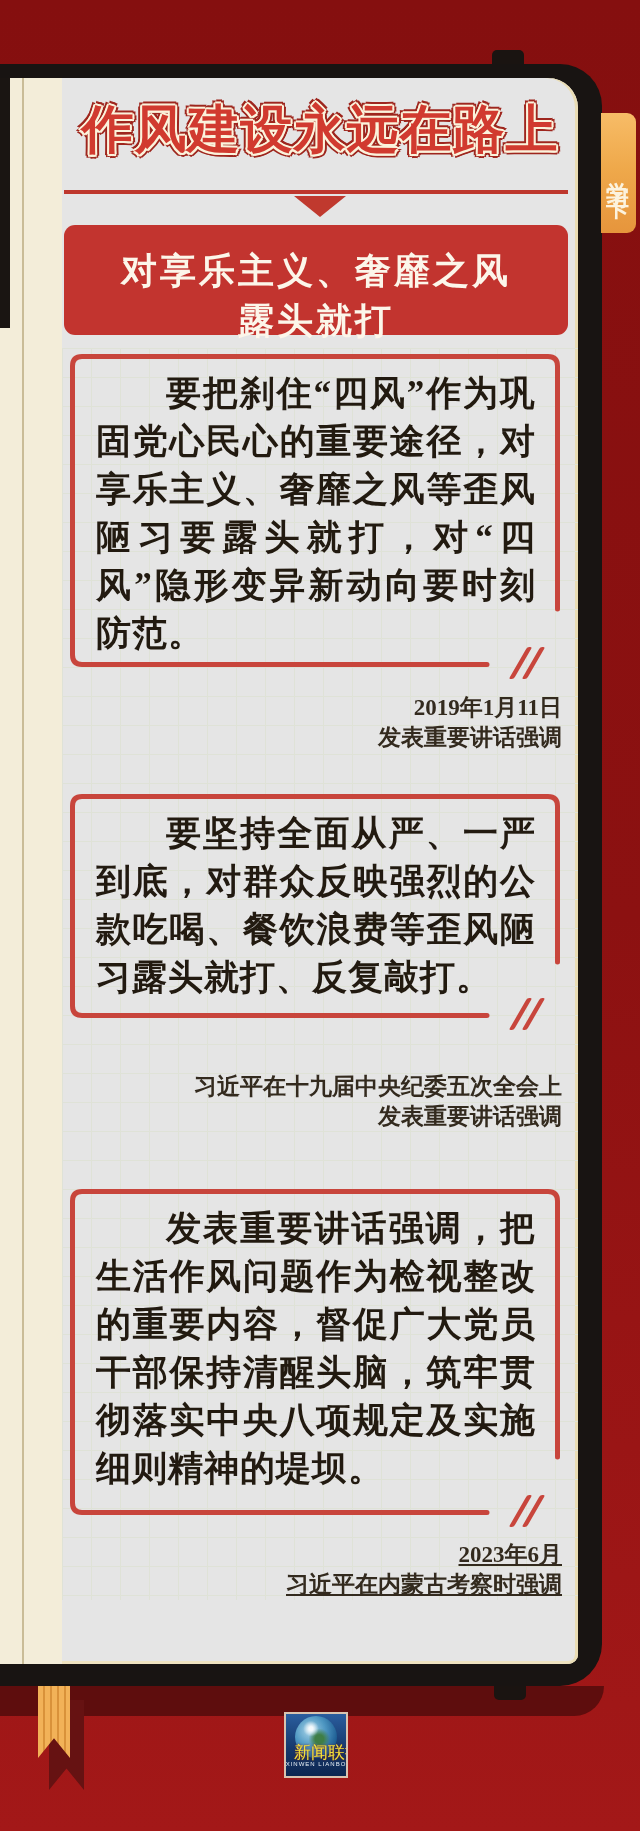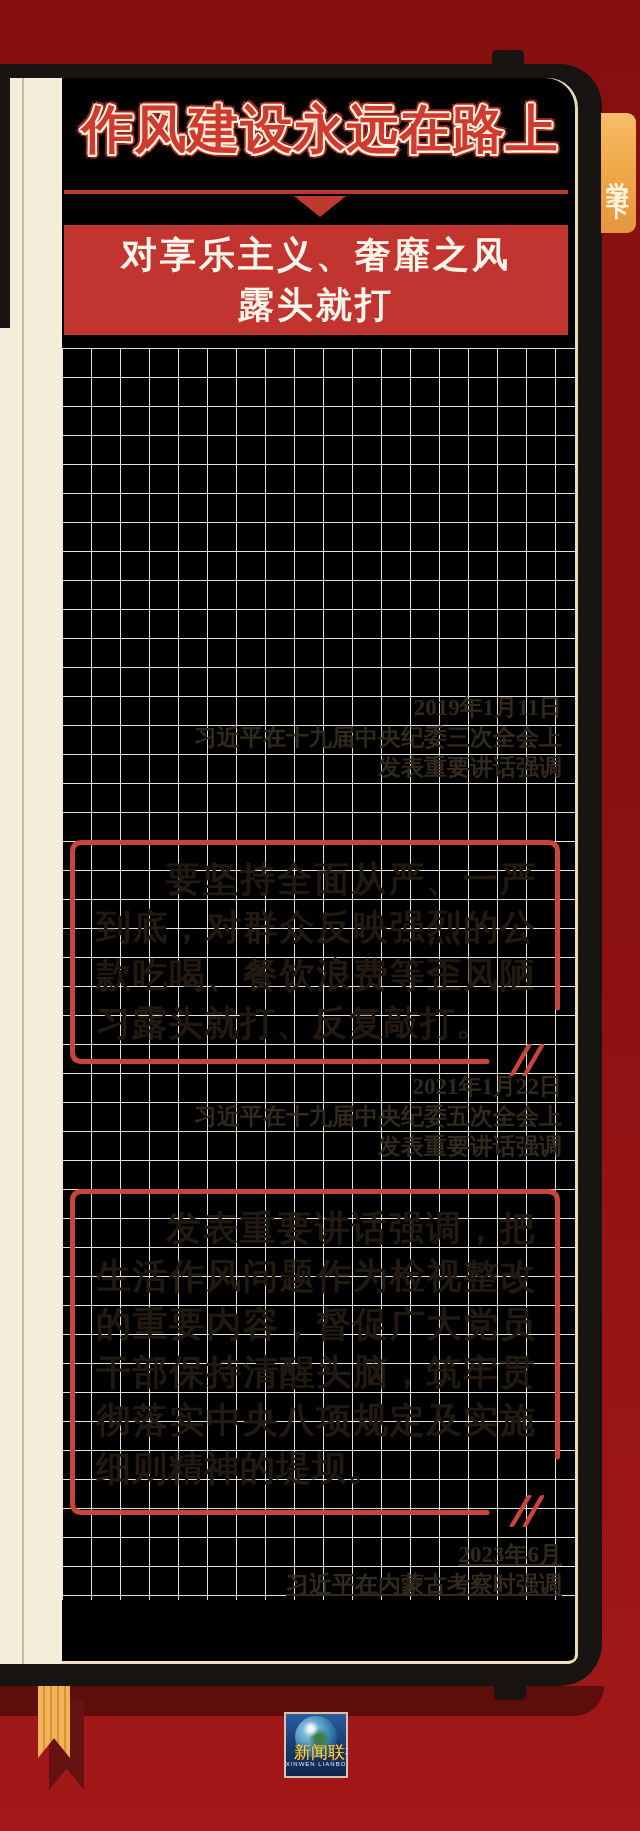--- a/index.html
+++ b/index.html
@@ -17,59 +17,59 @@
     background:repeating-linear-gradient(90deg,#F2B258 0 5px,#D9923A 5px 7px);
     clip-path:polygon(0 0,100% 0,100% 100%,50% 76%,0 100%);z-index:3;}
   .notch{position:absolute;width:32px;background:#1A1411;z-index:3;}
   .notch-top{left:492px;top:50px;height:20px;border-radius:5px 5px 0 0;}
   .notch-bottom{left:494px;top:1682px;height:18px;border-radius:0 0 5px 5px;}
   .book{position:absolute;left:0;top:64px;width:602px;height:1622px;background:#181412;
     border-radius:0 42px 42px 0;z-index:4;}
   .page-edge{position:absolute;left:0;top:14px;width:62px;height:1586px;background:#F3EDD9;}
   .page-edge:after{content:"";position:absolute;left:22px;top:0;width:2px;height:100%;background:#C9BC97;}
   .cover-sliver{position:absolute;left:0;top:14px;width:10px;height:250px;background:#1A1512;}
-  .page{position:absolute;left:62px;top:14px;width:516px;height:1586px;background:#000000;
+  .page{position:absolute;left:62px;top:14px;width:516px;height:1586px;background:#e5e5e5;
     border-radius:0 30px 10px 0;box-shadow:inset -3px 0 0 #E9DCB4,inset 0 -3px 0 #EFE3C0;}
   .side-tab{position:absolute;left:601px;top:113px;width:35px;height:120px;z-index:5;
     background:linear-gradient(180deg,#F7BC67 0%,#EFA94B 45%,#E6953C 100%);
     border-radius:0 9px 9px 0;display:flex;align-items:center;justify-content:center;}
   .side-tab span{writing-mode:vertical-rl;color:#FCF3DE;font-size:23px;font-weight:bold;
     letter-spacing:7px;font-family:"Liberation Sans",sans-serif;}
   
   .main-title{position:absolute;left:0;top:16px;width:100%;text-align:center;
     font-size:52px;line-height:72px;font-weight:900;color:#D13A2F;letter-spacing:1px;
     text-shadow:
       2px 0 0 #FBF3DC,-2px 0 0 #FBF3DC,0 2px 0 #FBF3DC,0 -2px 0 #FBF3DC,
       1.5px 1.5px 0 #FBF3DC,-1.5px -1.5px 0 #FBF3DC,1.5px -1.5px 0 #FBF3DC,-1.5px 1.5px 0 #FBF3DC,
       4px 1px 0 #9E261E,-4px 1px 0 #9E261E,1px 4px 0 #9E261E,1px -4px 0 #9E261E,
       3px 3px 0 #9E261E,-3px -3px 0 #9E261E,3px -3px 0 #9E261E,-3px 3px 0 #9E261E;}
   .divider{position:absolute;left:2px;top:112px;width:504px;height:4px;background:#BE372D;}
   .divider-arrow{position:absolute;left:50%;top:118px;margin-left:-26px;width:0;height:0;
     border-left:26px solid transparent;border-right:26px solid transparent;border-top:21px solid #C0392E;}
   .banner{position:absolute;left:2px;top:147px;width:504px;height:110px;background:#C2342F;
     color:#FCF6EA;text-align:center;font-weight:700;font-size:36px;line-height:50px;
-    letter-spacing:3px;padding-top:5px;box-sizing:border-box;border-radius:0;}
+    letter-spacing:3px;padding-top:21px;box-sizing:border-box;border-radius:11px;}
   
   .grid-area{position:absolute;left:0;top:270px;width:516px;height:1252px;
     background-image:linear-gradient(#DFE2D7 1px,transparent 1px),
                      linear-gradient(90deg,#DFE2D7 1px,transparent 1px);
     background-size:29px 29px;}
   .quote-card{position:absolute;left:6px;width:494px;}
   .quote-card svg{position:absolute;left:0;top:0;overflow:visible;}
   .quote-text{position:absolute;left:0;top:0;right:0;bottom:0;
     padding:18px 26px 0 28px;font-size:35px;line-height:48px;letter-spacing:1px;
     color:#221A10;font-weight:700;text-indent:2em;text-align:justify;}
   .slashes{position:absolute;right:26px;bottom:-14px;}
   .slash{display:inline-block;width:5px;height:32px;background:#C8453C;border-radius:2px;
     transform:skewX(-30deg);margin-left:8px;}
   .attribution{position:absolute;right:16px;width:440px;text-align:right;
     font-size:23px;line-height:30px;font-weight:600;color:#332A1E;}
   .attribution span{display:block;margin-left:14px;}
   #card1{top:4px;height:317px;}   #attr1{top:345px;}
-  #card2{top:490px;height:228px;} #attr2{top:724px;}
+  #card2{top:444px;height:228px;} #attr2{top:724px;}
   #card3{top:839px;height:330px;} #attr3{top:1192px;text-decoration:underline;}
   
   .logo{position:absolute;left:284px;top:1712px;width:64px;height:66px;z-index:5;
     background:linear-gradient(180deg,#2A5D9E 0%,#16396C 55%,#0D2650 100%);
     border:2px solid #D8C3B0;box-sizing:border-box;display:flex;flex-direction:column;
     align-items:center;overflow:hidden;}
   .globe{width:42px;height:42px;border-radius:50%;margin-top:2px;flex:0 0 auto;
     background:
       radial-gradient(circle at 38% 30%,rgba(255,255,255,.9) 0 5%,rgba(255,255,255,0) 20%),
       radial-gradient(circle at 58% 55%,#3F7E46 0 13%,rgba(63,126,70,0) 32%),
@@ -104,35 +104,40 @@
       <div class="divider"></div>
       <div class="divider-arrow"></div>
 
       <div class="banner">
         <div>对享乐主义、奢靡之风</div>
         <div>露头就打</div>
       </div>
 
       <div class="grid-area">
 
+        <div class="quote-card" id="card1">
+          <svg width="494" height="317" viewBox="0 0 494 317">
+            <path d="M419 312.5 L14 312.5 Q4.5 312.5 4.5 303 L4.5 14 Q4.5 4.5 14 4.5 L480 4.5 Q489.5 4.5 489.5 14 L489.5 257" fill="none" stroke="#C8453C" stroke-width="5" stroke-linecap="round"></path>
+          </svg>
+          <div class="quote-text">要把刹住“四风”作为巩固党心民心的重要途径，对享乐主义、奢靡之风等歪风陋习要露头就打，对“四风”隐形变异新动向要时刻防范。</div>
+          <div class="slashes"><i class="slash"></i><i class="slash"></i></div>
+        </div>
         <div class="attribution" id="attr1">
           <span>2019年1月11日</span>
-          <span>习近平在十九届中央纪委三次全会上</span>
           <span>发表重要讲话强调</span>
         </div>
 
         <div class="quote-card" id="card2">
           <svg width="494" height="228" viewBox="0 0 494 228">
             <path d="M419 223.5 L14 223.5 Q4.5 223.5 4.5 214 L4.5 14 Q4.5 4.5 14 4.5 L480 4.5 Q489.5 4.5 489.5 14 L489.5 170" fill="none" stroke="#C8453C" stroke-width="5" stroke-linecap="round"></path>
           </svg>
           <div class="quote-text">要坚持全面从严、一严到底，对群众反映强烈的公款吃喝、餐饮浪费等歪风陋习露头就打、反复敲打。</div>
           <div class="slashes"><i class="slash"></i><i class="slash"></i></div>
         </div>
         <div class="attribution" id="attr2">
-          <span>2021年1月22日</span>
           <span>习近平在十九届中央纪委五次全会上</span>
           <span>发表重要讲话强调</span>
         </div>
 
         <div class="quote-card" id="card3">
           <svg width="494" height="330" viewBox="0 0 494 330">
             <path d="M419 325.5 L14 325.5 Q4.5 325.5 4.5 316 L4.5 14 Q4.5 4.5 14 4.5 L480 4.5 Q489.5 4.5 489.5 14 L489.5 270" fill="none" stroke="#C8453C" stroke-width="5" stroke-linecap="round"></path>
           </svg>
           <div class="quote-text">发表重要讲话强调，把生活作风问题作为检视整改的重要内容，督促广大党员干部保持清醒头脑，筑牢贯彻落实中央八项规定及实施细则精神的堤坝。</div>
           <div class="slashes"><i class="slash"></i><i class="slash"></i></div>

